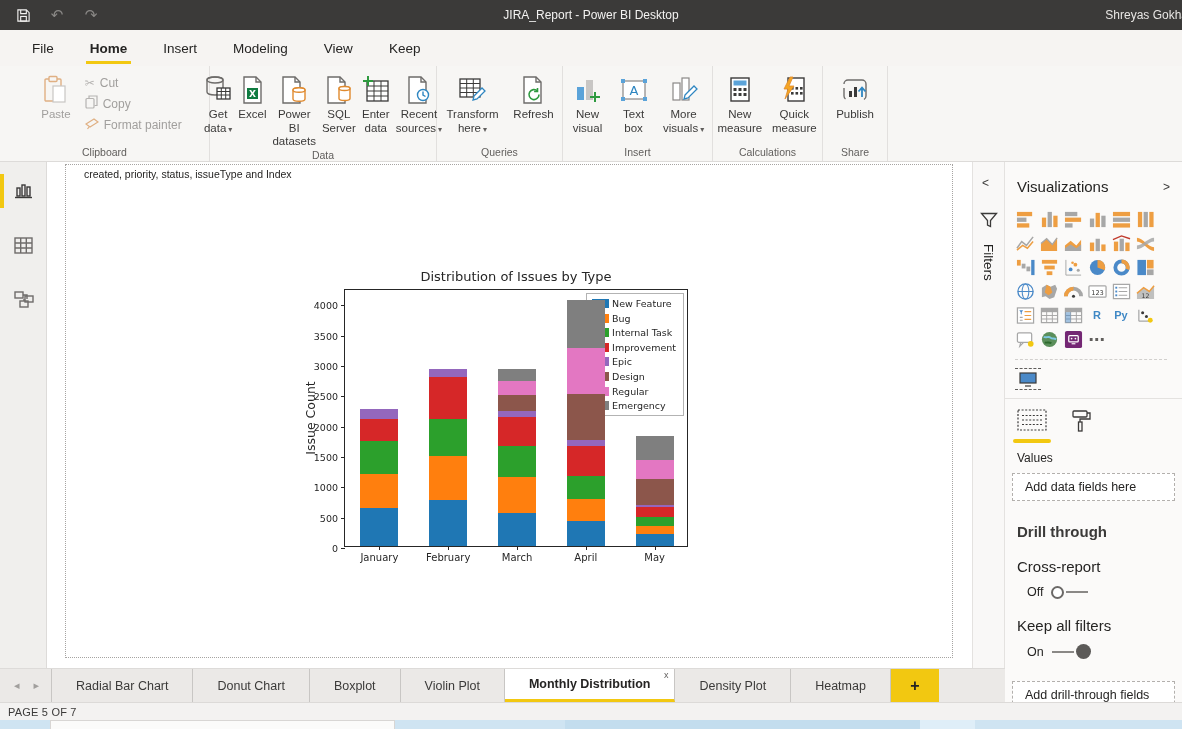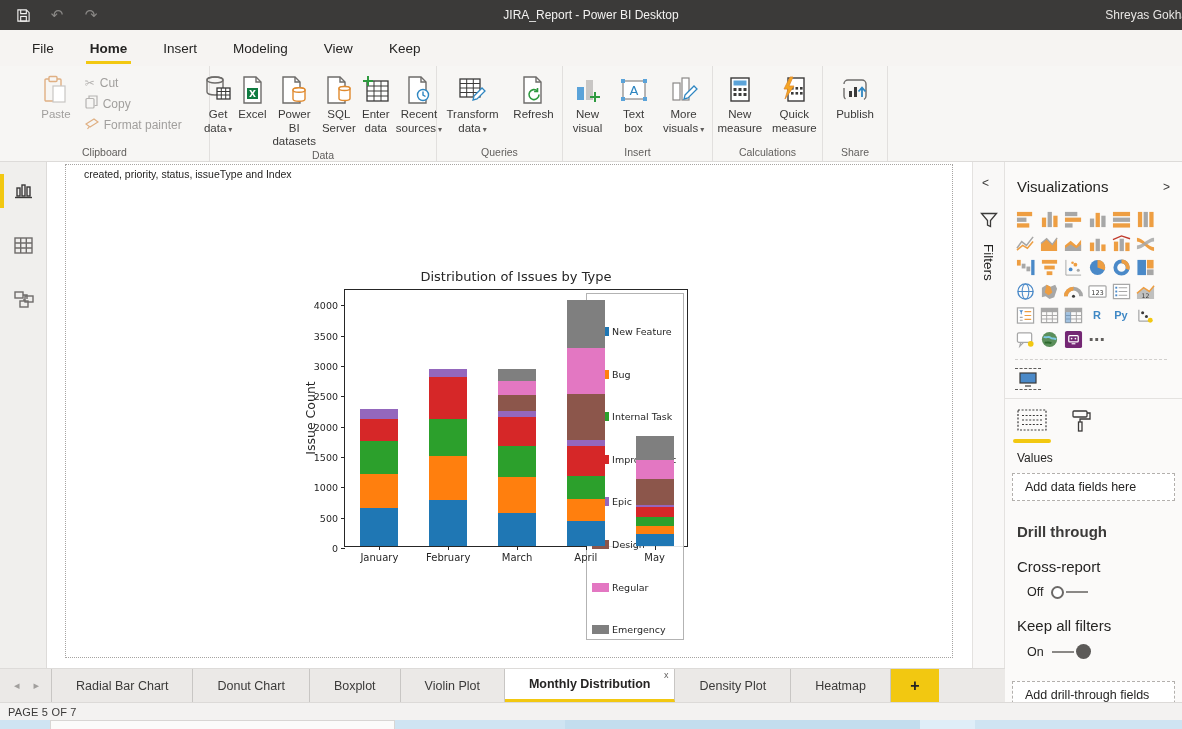--- a/index.html
+++ b/index.html
@@ -66,21 +66,21 @@
   .ytm { position:absolute; left:-4px; width:4px; height:1px; background:#262626; }
   .xtm { position:absolute; bottom:-4px; width:1px; height:4px; background:#262626; }
   .xtick { position:absolute; top:100%; margin-top:6px; text-align:center; font-size:10px; }
   .bar { position:absolute; bottom:0; }
   .seg { position:absolute; left:0; width:100%; }
   #ylabel { position:absolute; left:14px; top:153px; transform:translate(-50%,-50%) rotate(270deg);
     font-size:12.5px; white-space:nowrap; }
   #xlabel { position:absolute; left:48px; width:344px; top:300px; text-align:center; font-size:12.5px; }
   #legend { position:absolute; top:3px; right:3px; background:rgba(255,255,255,0.88);
     border:1px solid #b3b3b3; padding:4px 7px 4px 5px; display:flex; flex-direction:column; gap:3.6px; }
-  .leg-row { display:flex; align-items:center; gap:3px;margin-top:28px; }
+  .leg-row { display:flex; align-items:center; gap:3px; }
   .leg-sw { width:17px; height:9px; }
   .leg-lb { font-size:9.5px; white-space:nowrap; }
 
   
   #filters-strip { position:absolute; left:972px; top:162px; width:33px; height:506px;
     background:#f9f8f7; border-left:1px solid #e4e2e0; border-right:1px solid #e4e2e0; }
   #filters-collapse { position:absolute; left:9px; top:14px; font-size:12px; color:#3b3a39; cursor:pointer; }
   #filters-funnel { position:absolute; left:7px; top:50px; }
   #filters-label { position:absolute; left:8px; top:82px; writing-mode:vertical-rl;
     font-size:13.5px; color:#252423; }
@@ -272,21 +272,21 @@
     <div class="rgroup" style="width:126px">
       <div class="rcontent">
         <div class="rbtn" style="width:62px">
           <span class="ric">
             <svg width="30" height="30" viewBox="0 0 30 30" fill="none">
               <rect x="2" y="4" width="20" height="18" fill="#fff" stroke="#3b3a39" stroke-width="1.3"></rect>
               <path d="M2 8.5h20M2 13h20M2 17.5h20M8.7 4v18M15.3 4v18" stroke="#3b3a39" stroke-width="1"></path>
               <path d="M16 21l8-8 3 3-8 8-4 1z" fill="#fff" stroke="#2e86c1" stroke-width="1.3"></path>
             </svg>
           </span>
-          <span><span>Transform data</span><span class="chev u">▾</span></span>
+          <span><span>Transform here</span><span class="chev u">▾</span></span>
         </div>
         <div class="rbtn" style="width:48px">
           <span class="ric">
             <svg width="26" height="30" viewBox="0 0 26 30" fill="none">
               <path d="M3 2h12l5 5v21H3z" stroke="#6e6c6a" stroke-width="1.4" fill="#fff"></path>
               <path d="M15 2v5h5" stroke="#6e6c6a" stroke-width="1.4"></path>
               <path d="M16.5 16a5 5 0 1 0 1.5 3.5" stroke="#2e9a3f" stroke-width="1.6"></path>
               <path d="M16.5 13v3.4h-3.4" stroke="#2e9a3f" stroke-width="1.6"></path>
             </svg>
           </span>

